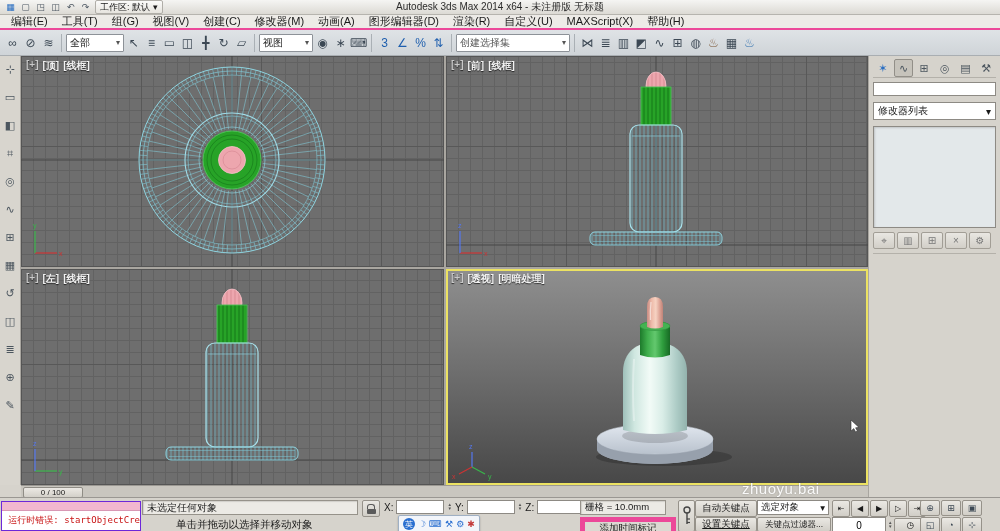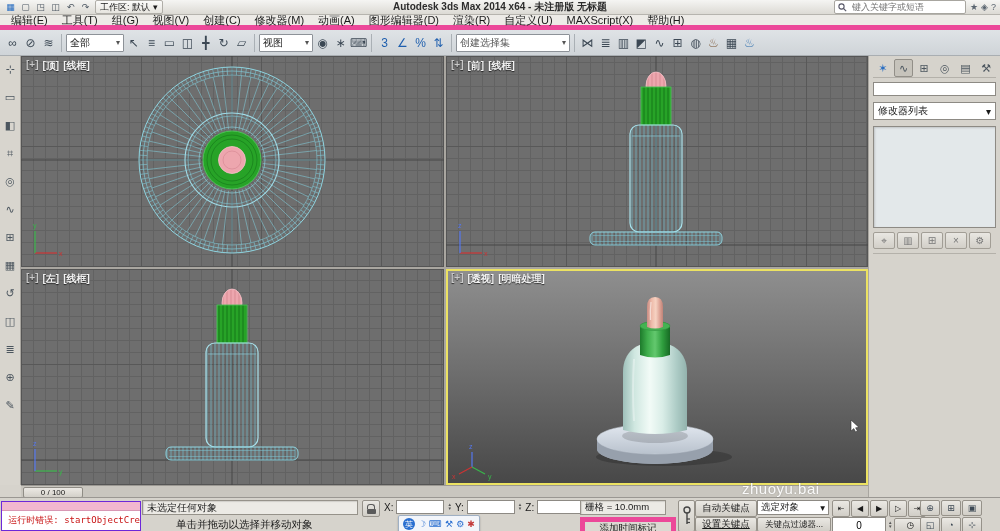--- a/index.html
+++ b/index.html
@@ -8,31 +8,31 @@
        -webkit-user-select:none;user-select:none;}
   
   .titlebar{position:absolute;left:0;top:0;width:1000px;height:15px;
     background:linear-gradient(#f5f5f3,#dcdad4);border-bottom:1px solid #b6b4ae;
     display:flex;align-items:center;padding:0 4px;box-sizing:border-box;gap:3px;}
   .qa-icons{display:flex;gap:2px;}
   .qa-icons span{width:13px;height:12px;display:flex;align-items:center;justify-content:center;
     font-size:9px;color:#4a5560;}
   .ws-combo{display:flex;align-items:center;gap:3px;height:12px;border:1px solid #b0aea8;
     background:linear-gradient(#fbfbfa,#e6e4de);padding:0 4px;font-size:9px;border-radius:2px;}
-  .win-title{position:absolute;left:0;right:0;text-align:center;font-size:10px;color:#2c2c2c;pointer-events:none;font-weight:bold;}
+  .win-title{position:absolute;left:0;right:0;text-align:center;font-size:10px;color:#2c2c2c;pointer-events:none;}
   .tb-right{margin-left:auto;display:flex;align-items:center;gap:4px;z-index:2;}
   .search-box{display:flex;align-items:center;gap:3px;height:12px;background:#fff;
     border:1px solid #a8a6a0;padding:0 3px;border-radius:2px;}
   .search-box input{border:none;outline:none;width:108px;font-size:9px;color:#555;
     font-family:"Liberation Sans",sans-serif;}
   .ti-icons{display:flex;gap:3px;}
   .ti-icons span{font-size:9px;color:#5a6570;}
   
   .menubar{position:absolute;left:0;top:15px;width:1000px;height:15px;background:#edebe7;
-    border-bottom:5px solid #ec4899;display:flex;align-items:center;padding-left:4px;box-sizing:border-box;}
+    border-bottom:2px solid #ec4899;display:flex;align-items:center;padding-left:4px;box-sizing:border-box;}
   .menubar span{padding:0 7px;font-size:11px;line-height:15px;cursor:default;}
   
   .toolbar{position:absolute;left:0;top:30px;width:1000px;height:26px;
     background:linear-gradient(#dfe3e6,#cfd4d8);border-bottom:1px solid #a9aeb2;
     display:flex;align-items:center;padding:0 4px;box-sizing:border-box;gap:1px;}
   .tbgroup{display:flex;gap:1px;}
   .tbgroup span{width:17px;height:18px;display:flex;align-items:center;justify-content:center;
     font-size:12px;color:#3c4854;border-radius:2px;}
   .sep{width:1px;height:18px;background:#aab0b5;margin:0 3px;}
   .combo{display:flex;align-items:center;height:16px;background:#fff;border:1px solid #8d9298;
@@ -158,36 +158,20 @@
         <span class="">◳</span>
         <span class="">◫</span>
         <span class="">↶</span>
         <span class="">↷</span>
       </div>
     <div class="ws-combo">
       <span>工作区: 默认</span>
       <span class="dd">▾</span>
     </div>
     <div class="win-title">Autodesk 3ds Max  2014 x64  -  未注册版   无标题</div>
-    <div class="tb-right">
-      <div class="search-box">
-        <span class="mag">
-          <svg width="9" height="9">
-              <circle cx="3.5" cy="3.5" r="2.6" fill="none" stroke="#556" stroke-width="1.1"></circle>
-              <line x1="5.5" y1="5.5" x2="8.2" y2="8.2" stroke="#556" stroke-width="1.1"></line>
-            </svg>
-        </span>
-        <input placeholder="键入关键字或短语" style="">
-      </div>
-      <div class="ti-icons">
-          <span class="">★</span>
-          <span class="">◈</span>
-          <span class="">?</span>
-        </div>
-    </div>
   </div>
 
   <div class="menubar">
       <span class="">编辑(E)</span>
       <span class="">工具(T)</span>
       <span class="">组(G)</span>
       <span class="">视图(V)</span>
       <span class="">创建(C)</span>
       <span class="">修改器(M)</span>
       <span class="">动画(A)</span>

